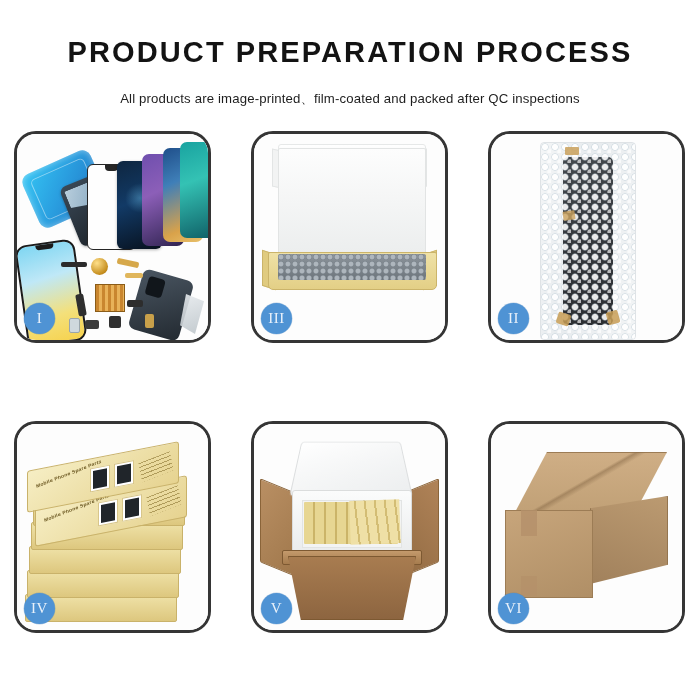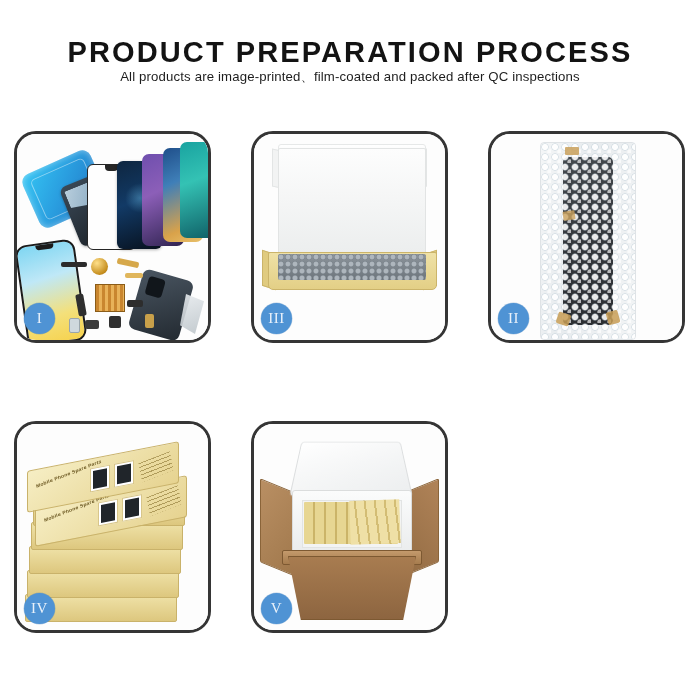--- a/index.html
+++ b/index.html
@@ -15,21 +15,21 @@
   
   .header{position:absolute;left:0;top:0;width:700px;text-align:center;}
   .title{
     font-size:29px;font-weight:700;letter-spacing:2.1px;
     color:#131313;margin-top:38px;line-height:1;
     font-family:"Liberation Sans", sans-serif;
     white-space:nowrap;
   }
   .subtitle{
     font-size:13.2px;color:#1d1d1d;letter-spacing:.15px;
-    margin-top:3px;line-height:1;white-space:nowrap;
+    margin-top:25px;line-height:1;white-space:nowrap;
   }
 
   
   .grid{
     position:absolute;left:14px;top:131px;
     width:672px;height:502px;
     display:grid;
     grid-template-columns:197px 197px 197px;
     grid-template-rows:212px 212px;
     column-gap:40px;row-gap:78px;
@@ -425,15 +425,26 @@
         <div class="foamBox"></div>
         <div class="foamInner"></div>
         <div class="boxesIn"></div>
         <div class="boxesIn2"></div>
         <div class="cartonRim"></div>
         <div class="cartonBody"></div>
       </div>
       <div class="badge">V</div>
     </div>
 
+    <div class="panel p6">
+      <div class="stage">
+        <div class="cTop"></div>
+        <div class="seam"></div>
+        <div class="cSide"></div>
+        <div class="cFront"></div>
+        <div class="tape1"></div>
+        <div class="tape2"></div>
+      </div>
+      <div class="badge">VI</div>
+    </div>
 
   </div>
 </div>
 
 </body></html>

